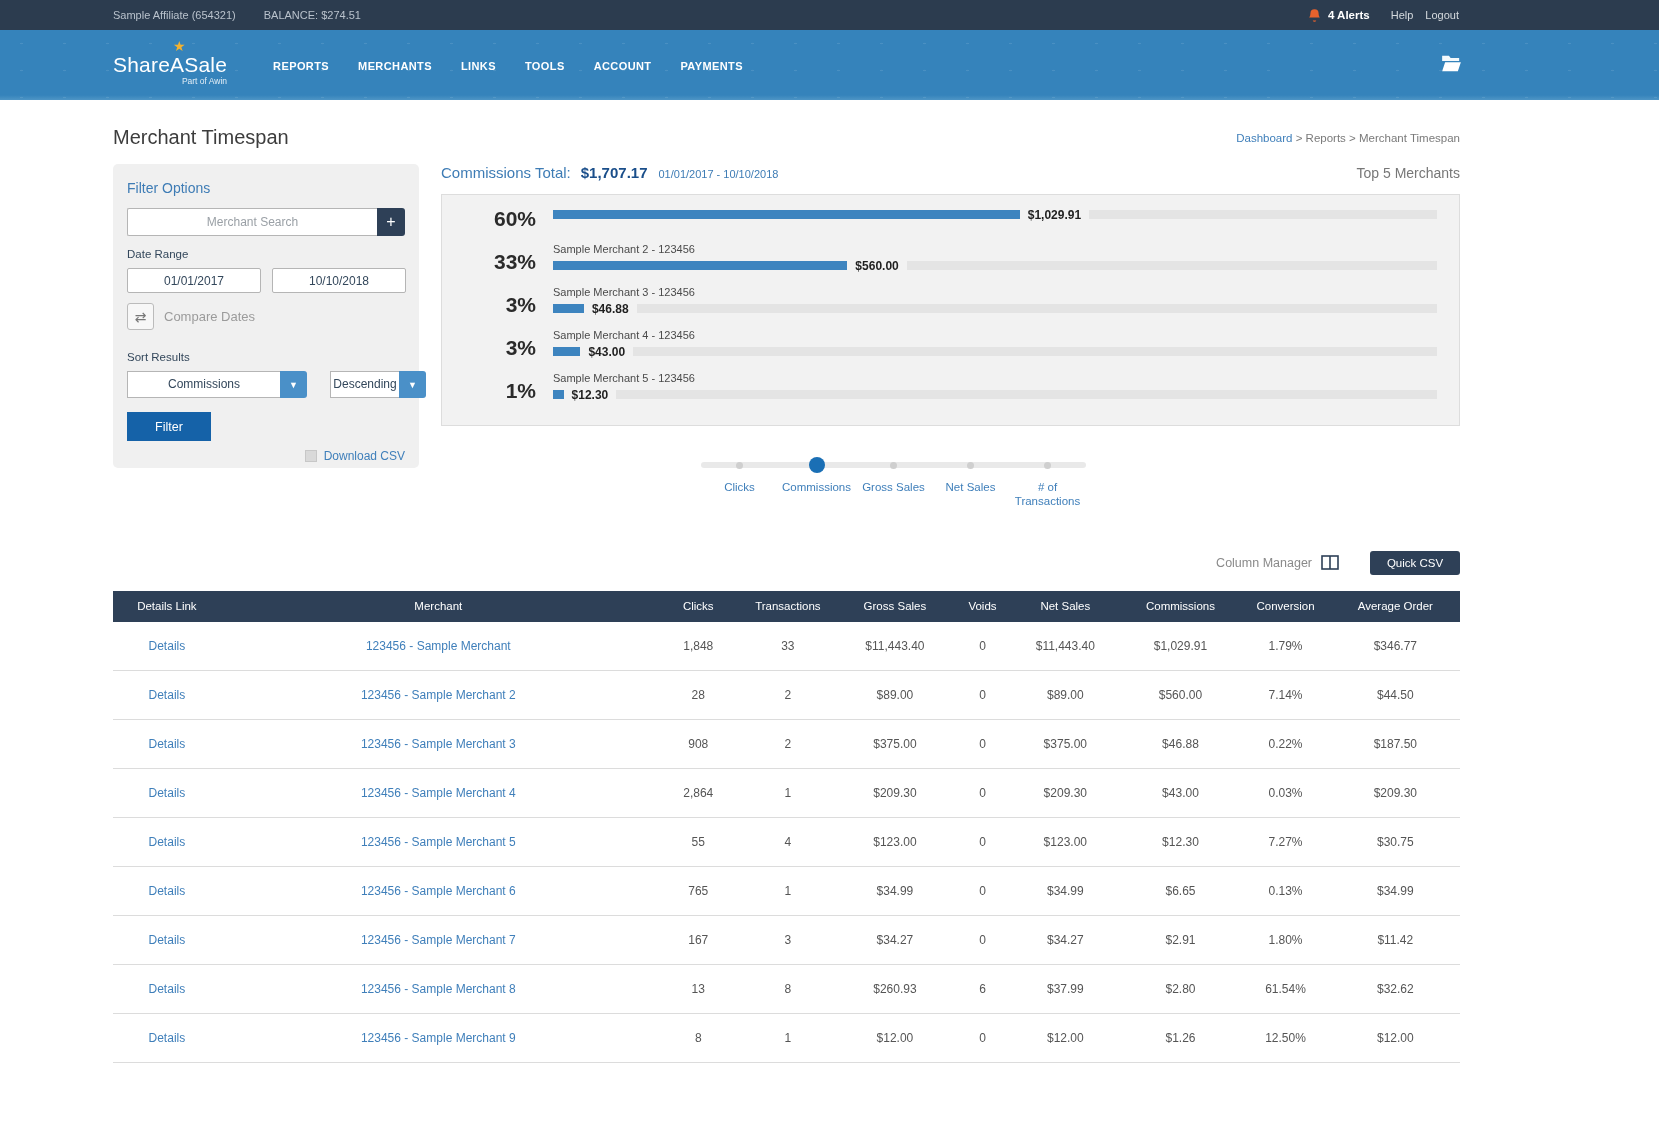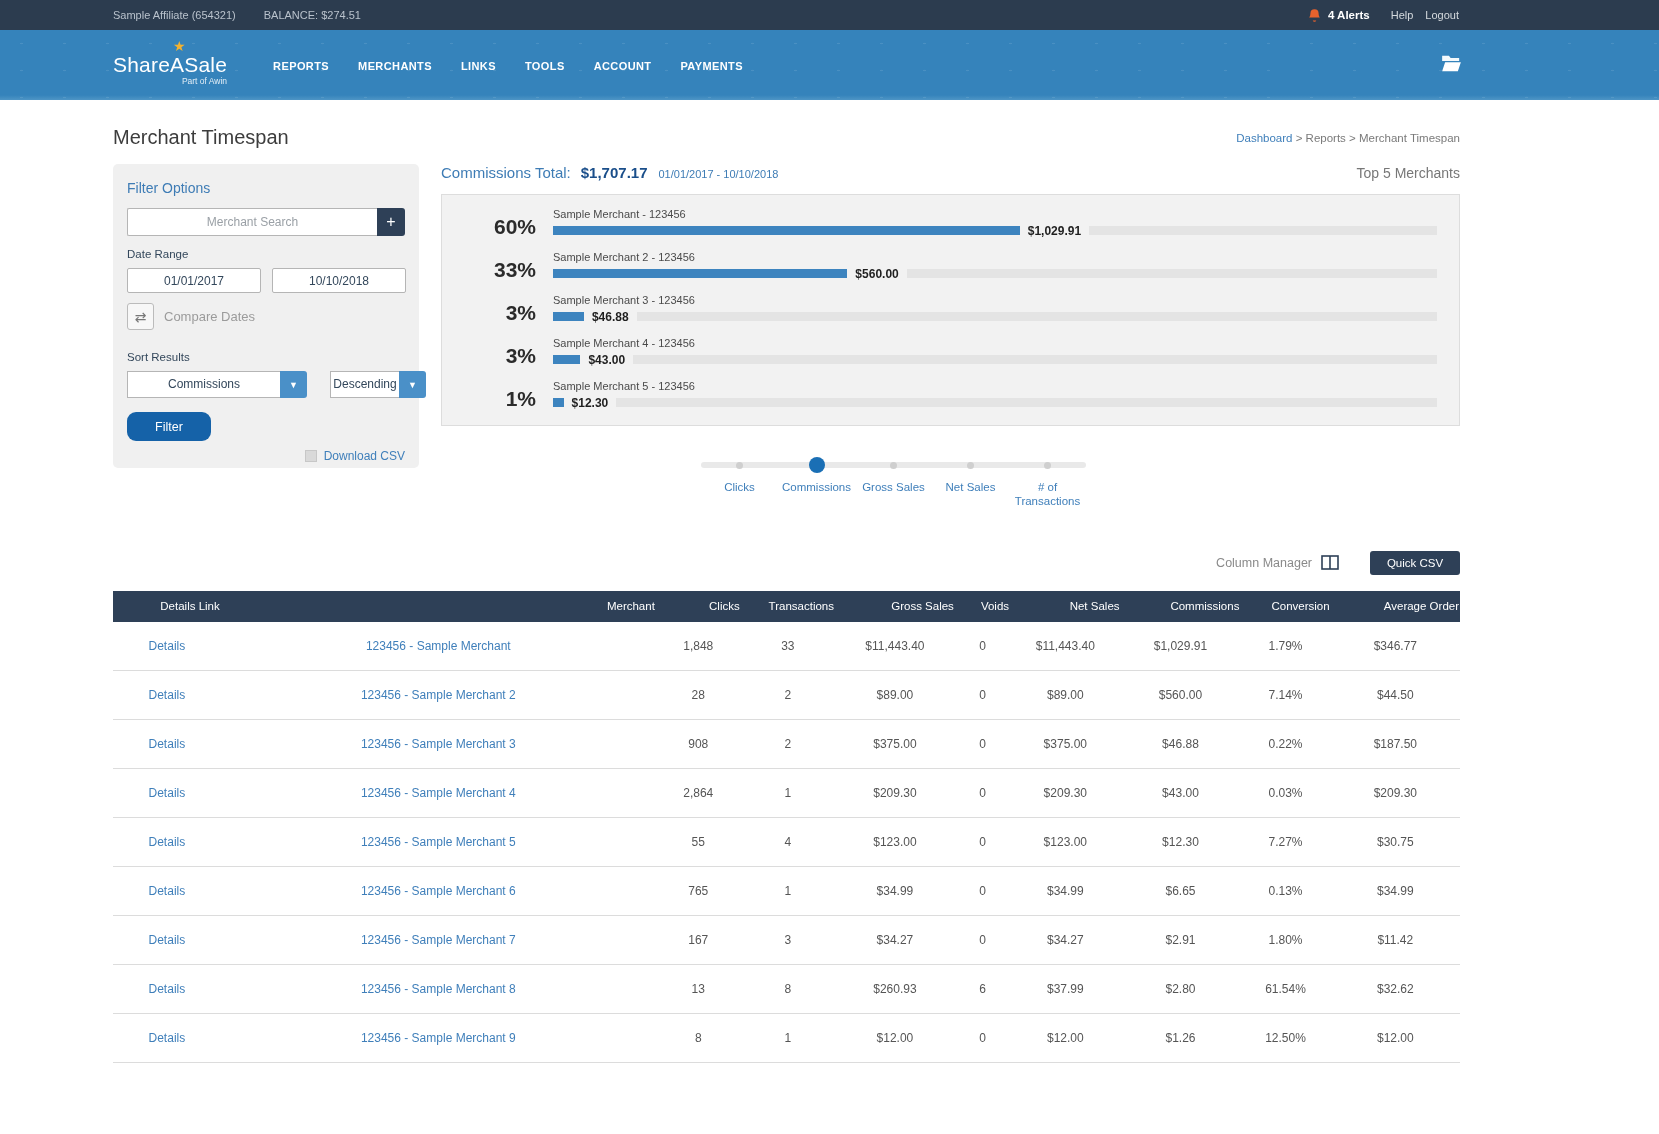--- a/index.html
+++ b/index.html
@@ -59,21 +59,21 @@
   .sort-label { margin-top: 21px; }
   .sort-row { display: flex; gap: 23px; }
   .select-box { display: flex; cursor: pointer; }
   .select-text { border: 1px solid #b5b5b5; border-right: none; background: #fff; height: 27px; line-height: 25px;
                  text-align: center; font-size: 12px; color: #33475b; }
   .select-text.wide { width: 153px; }
   .select-text.narrow { width: 69px; }
   .select-arrow { width: 27px; height: 27px; background: #4a90c8; color: #fff; border: none; border-radius: 0 3px 3px 0;
                   font-size: 9px; cursor: pointer; }
   .filter-btn { margin-top: 14px; width: 84px; height: 29px; background: #1562a8; color: #fff; border: none;
-                border-radius: 9px; font-size: 12.5px; cursor: pointer; font-family: inherit; }
+                border-radius: 0; font-size: 12.5px; cursor: pointer; font-family: inherit; }
   .download-row { display: flex; justify-content: flex-end; align-items: center; gap: 7px; margin-top: 8px; }
   .csv-checkbox { width: 12px; height: 12px; background: #d9d9d9; border: 1px solid #c7c7c7; display: inline-block; cursor: pointer; }
   .csv-label { color: #3f7fba; font-size: 12px; cursor: pointer; }
 
   
   .chart-area { flex: 1; margin-left: 22px; }
   .chart-header { display: flex; align-items: baseline; height: 30px; }
   .ch-label { color: #3e7cb5; font-size: 15px; }
   .ch-total { color: #1a4e8a; font-weight: bold; font-size: 15px; margin-left: 10px; }
   .ch-range { color: #3e7cb5; font-size: 11px; margin-left: 11px; }
@@ -100,21 +100,21 @@
   .dot-label { margin-top: 8px; font-size: 11.5px; color: #3f7fba; text-align: center; line-height: 1.2; }
 
   
   .table-tools { display: flex; justify-content: flex-end; align-items: center; margin-top: 42px; }
   .column-manager { display: flex; align-items: center; gap: 9px; color: #8a8a8a; font-size: 12.5px; cursor: pointer; }
   .quick-csv { margin-left: 31px; width: 90px; height: 24px; background: #2e4057; color: #fff; font-size: 11.5px;
                border: none; border-radius: 3px; cursor: pointer; font-family: inherit; }
 
   
   table.report { width: 100%; border-collapse: collapse; margin-top: 16px; table-layout: fixed; }
-  table.report th { background: #2e4057; color: #fff; font-weight: normal; font-size: 11.5px; height: 31px; text-align: right; }
+  table.report th { background: #2e4057; color: #fff; font-weight: normal; font-size: 11.5px; height: 31px; text-align: center; }
   table.report td { height: 49px; border-bottom: 1px solid #dcdcdc; font-size: 12px; color: #555; text-align: center; }
   td a { color: #3f7fba; text-decoration: none; cursor: pointer; }
 </style>
 </head>
 <body>
 
 <header class="topbar">
   <div class="topbar-left">
     <span>Sample Affiliate (654321)</span>
     <span>BALANCE: $274.51</span>
@@ -207,21 +207,20 @@
       <div class="chart-header">
         <span class="ch-label">Commissions Total:</span>
         <span class="ch-total">$1,707.17</span>
         <span class="ch-range">01/01/2017 - 10/10/2018</span>
         <span class="ch-top">Top 5 Merchants</span>
       </div>
       <div class="chart-box" id="chart-rows">
           <div class="chart-row">
             <span class="pct">60%</span>
             <div class="bar-wrap">
-              <div class="bar-label">Sample Merchant - 123456</div>
               <div class="bar-line">
                 <div class="bar-fill" style="width: 52.8%; background: rgb(61, 132, 191);"></div>
                 <span class="bar-value">$1,029.91</span>
                 <div class="bar-track" style="background: rgb(228, 228, 228);"></div>
               </div>
             </div>
           </div>
           <div class="chart-row">
             <span class="pct">33%</span>
             <div class="bar-wrap">

